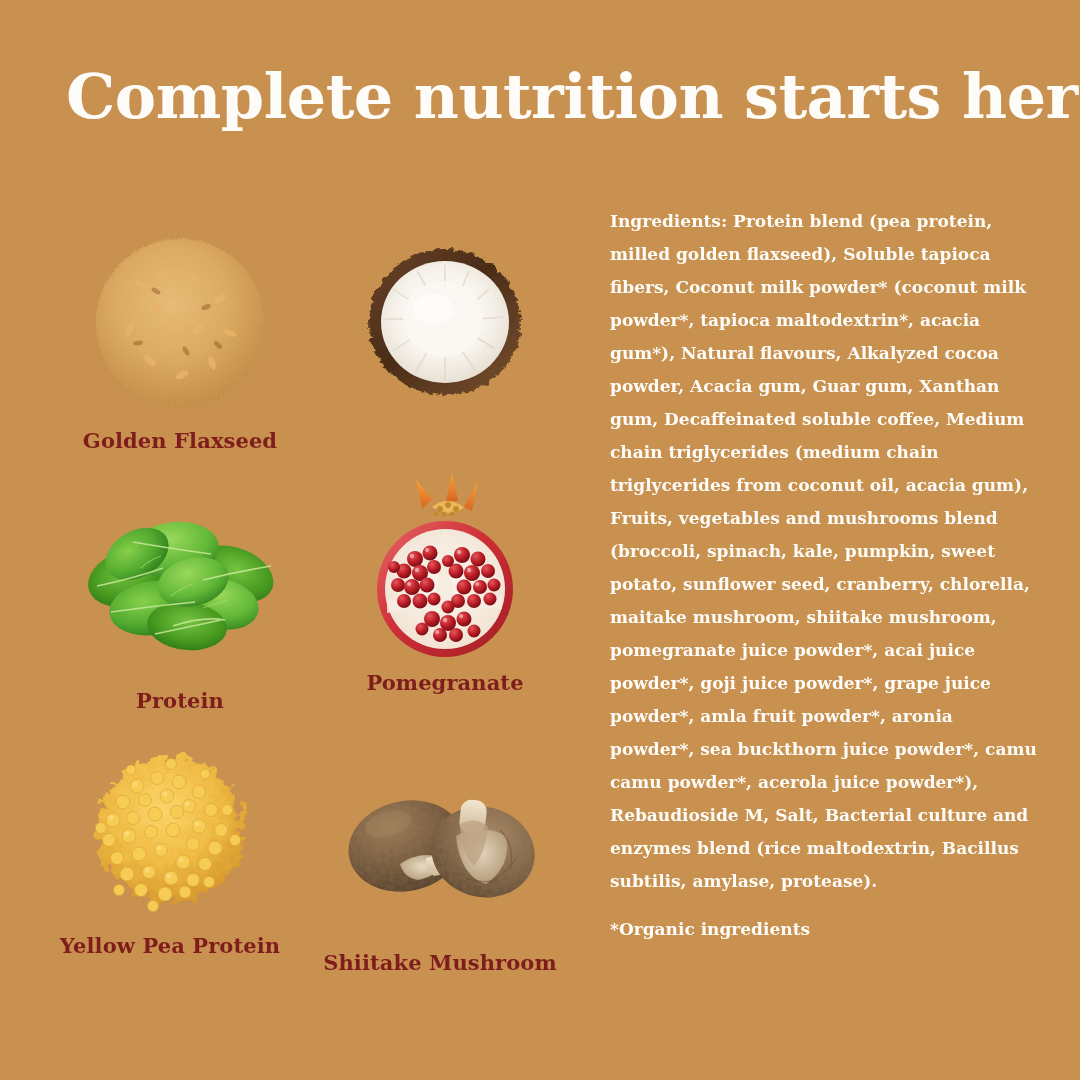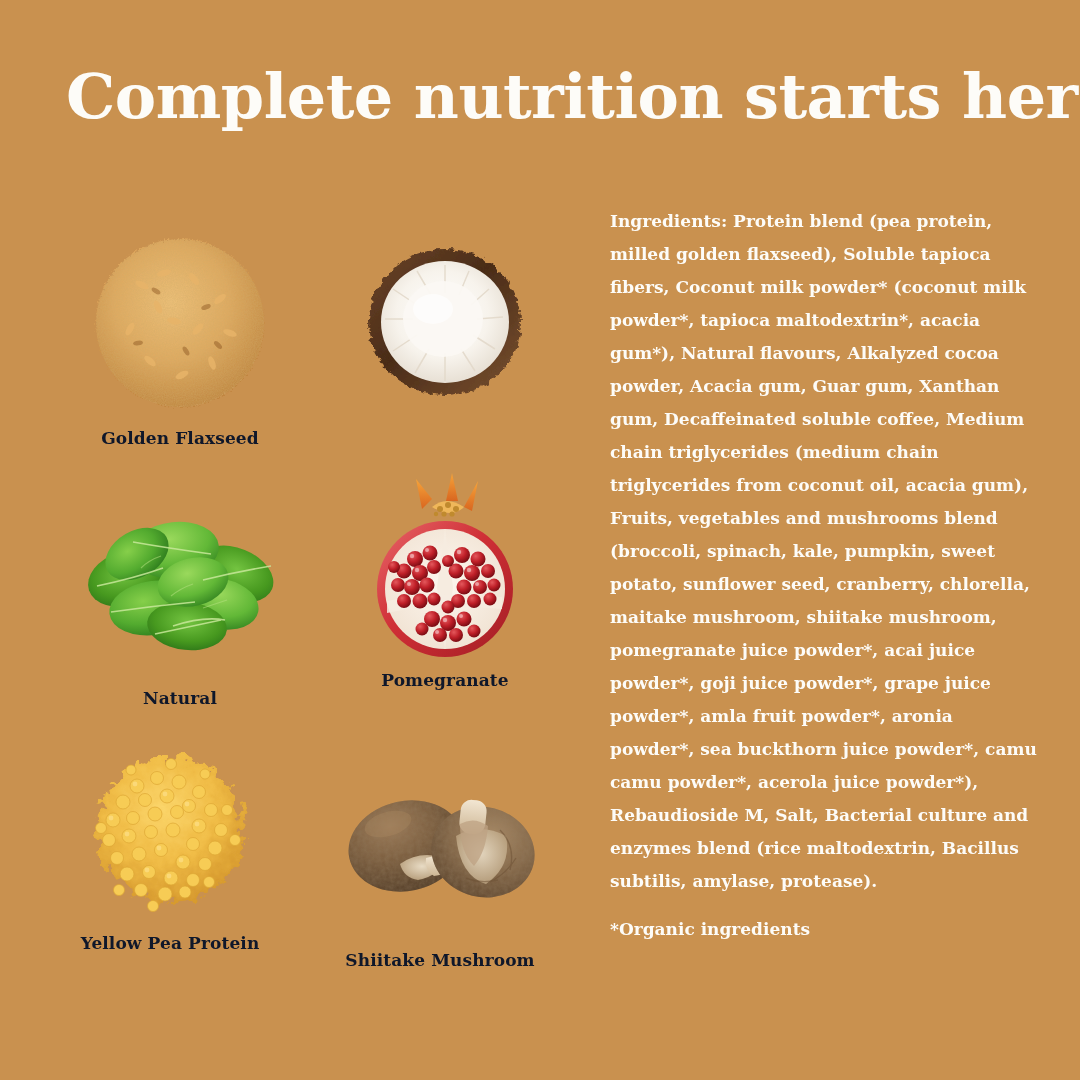--- a/index.html
+++ b/index.html
@@ -29,23 +29,23 @@
   .cell .art{
     position:absolute;left:0;right:0;top:0;height:205px;
     display:flex;align-items:center;justify-content:center;
   }
   .cell .art svg{display:block;}
   .cell .caption{
     position:absolute;left:0;right:0;top:208px;
     text-align:center;
     font-family:"DejaVu Serif","Liberation Serif",serif;
     font-weight:700;
-    font-size:17px;
+    font-size:21px;
     letter-spacing:0.1px;
-    color:#0f172a;
+    color:#7f1d1d;
     white-space:nowrap;
   }
   .c0{left:10px;top:40px;}
   .c1{left:275px;top:40px;}
   .c2{left:10px;top:300px;}
   .c3{left:275px;top:282px;}
   .c4{left:0px;top:545px;}
   .c5{left:270px;top:562px;}
 
   
@@ -208,21 +208,21 @@
             <path d="M150 112 Q128 108 98 118"></path>
             <path d="M80 126 Q108 120 146 112"></path>
           </g>
           <g stroke="#b4e07f" stroke-width="1.1" fill="none" opacity="0.55">
             <path d="M66 60 Q74 52 86 48"></path>
             <path d="M96 88 Q106 80 118 76"></path>
             <path d="M128 100 Q140 96 152 92"></path>
           </g>
         </svg>
       </div>
-      <div class="caption">Natural</div>
+      <div class="caption">Protein</div>
     </div>
 
     <div class="cell c3">
       <div class="art">
         <svg width="170" height="195" viewBox="0 0 170 195" aria-hidden="true">
           <defs>
             <linearGradient id="pomSkin" x1="0" y1="0" x2="1" y2="1">
               <stop offset="0%" stop-color="#e8676a"></stop>
               <stop offset="45%" stop-color="#cf2f36"></stop>
               <stop offset="100%" stop-color="#a31d24"></stop>

